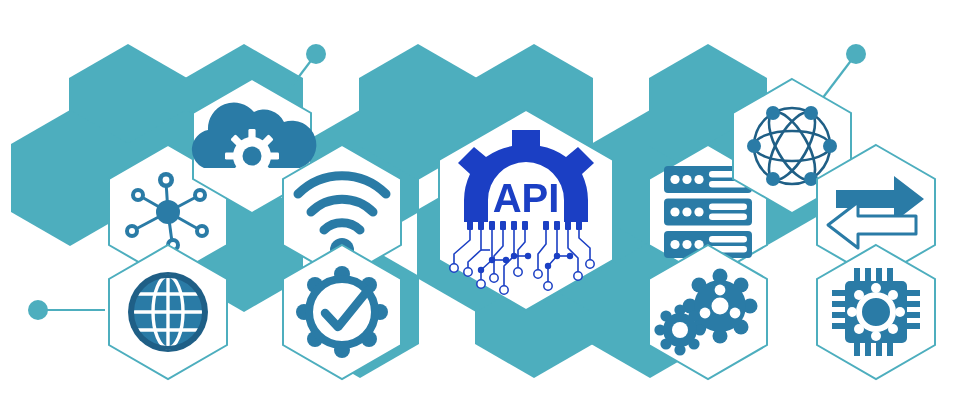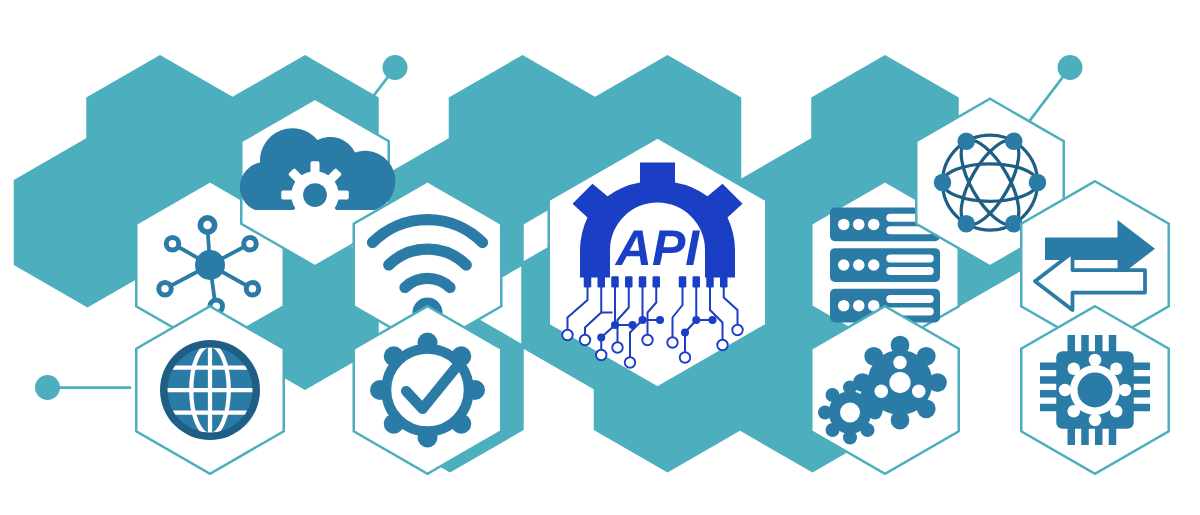--- a/index.html
+++ b/index.html
@@ -3,21 +3,21 @@
 <meta charset="utf-8">
 <title>API Concept Hexagon Banner</title>
 <style>
   html,body{margin:0;padding:0;}
   body{
     width:960px;height:412px;
     background:#ffffff;
     font-family:"Liberation Sans", sans-serif;
     overflow:hidden;
   }
-  #stage{position:relative;width:960px;height:412px;background:#c4b5fd;font-style:italic;}
+  #stage{position:relative;width:960px;height:412px;background:#c4b5fd;}
   #stage svg{display:block;}
   .hex-fill{fill:#4daebe;}
   .hex-white{fill:#ffffff;stroke:#4daebe;stroke-width:2;}
   .hex-white-big{fill:#ffffff;stroke:#4daebe;stroke-width:2;}
   .icon-blue{fill:#2a7ba6;}
   .connector-line{stroke:#4daebe;stroke-width:2.2;fill:none;}
   .connector-dot{fill:#4daebe;}
   .api-blue{fill:#1b3fc4;}
   .api-text{fill:#1b3fc4;font-family:"Liberation Sans", sans-serif;font-weight:bold;}
   .circuit{stroke:#1b3fc4;fill:none;stroke-width:1.6;}

